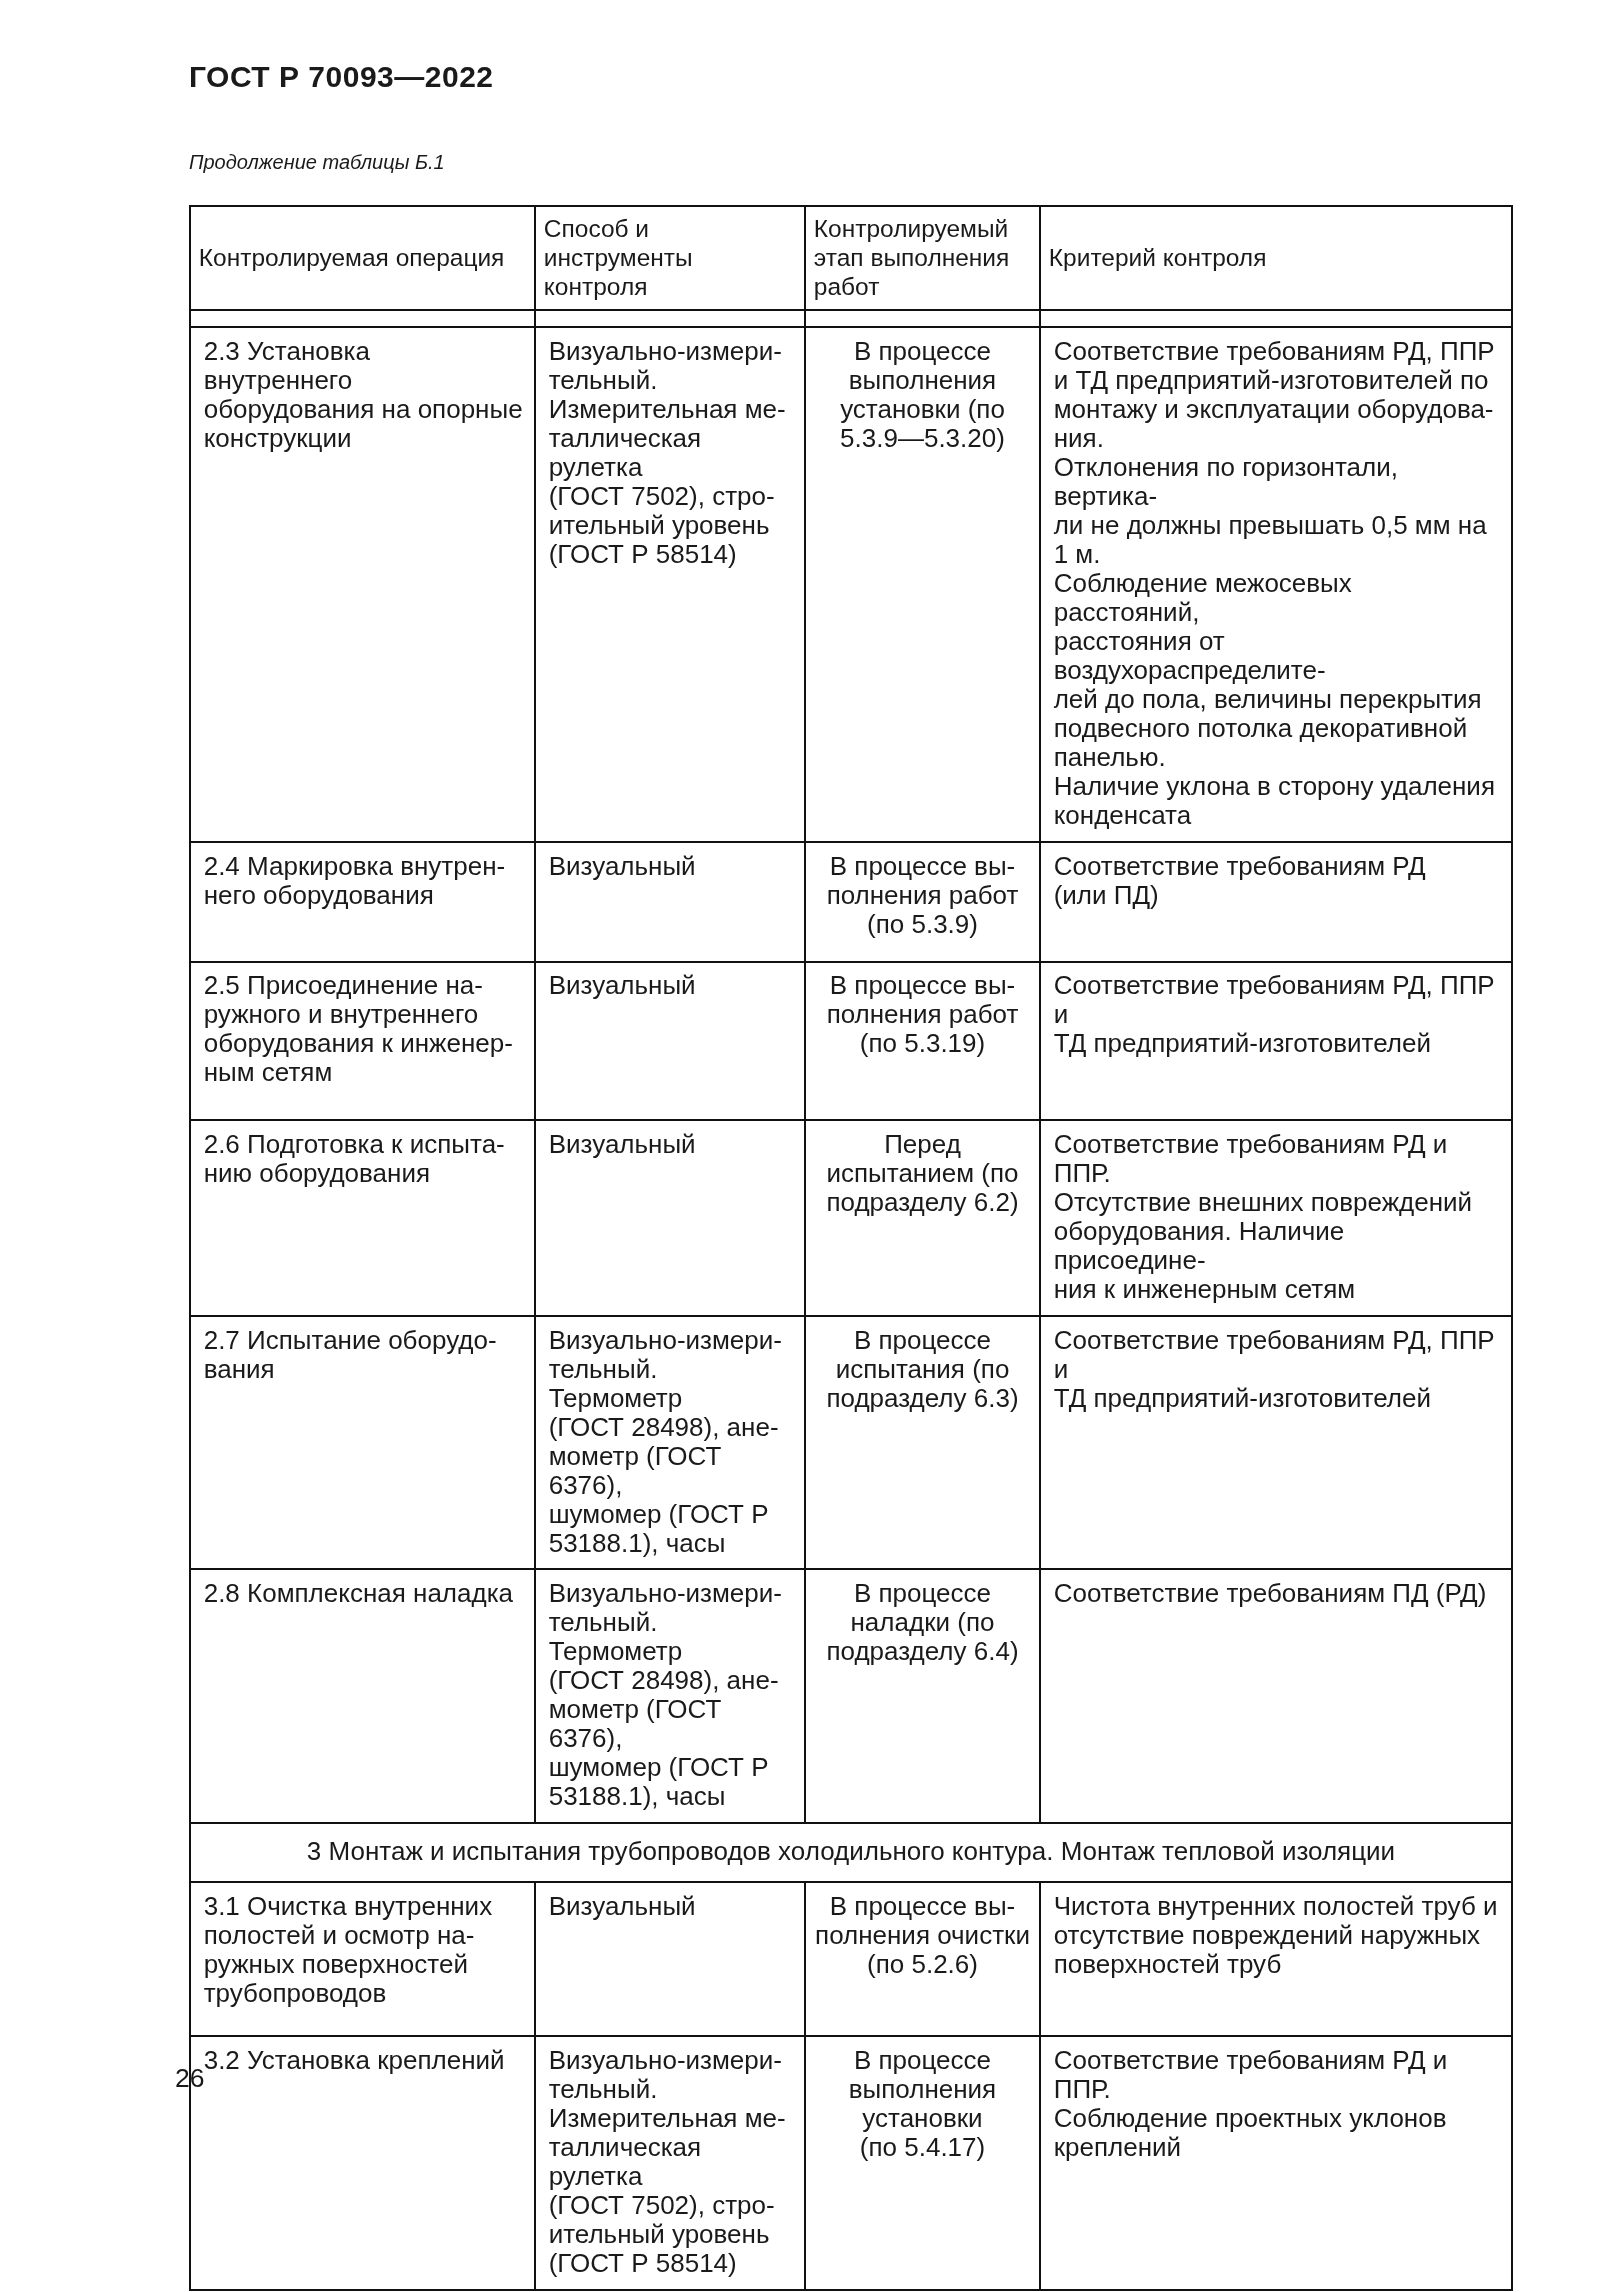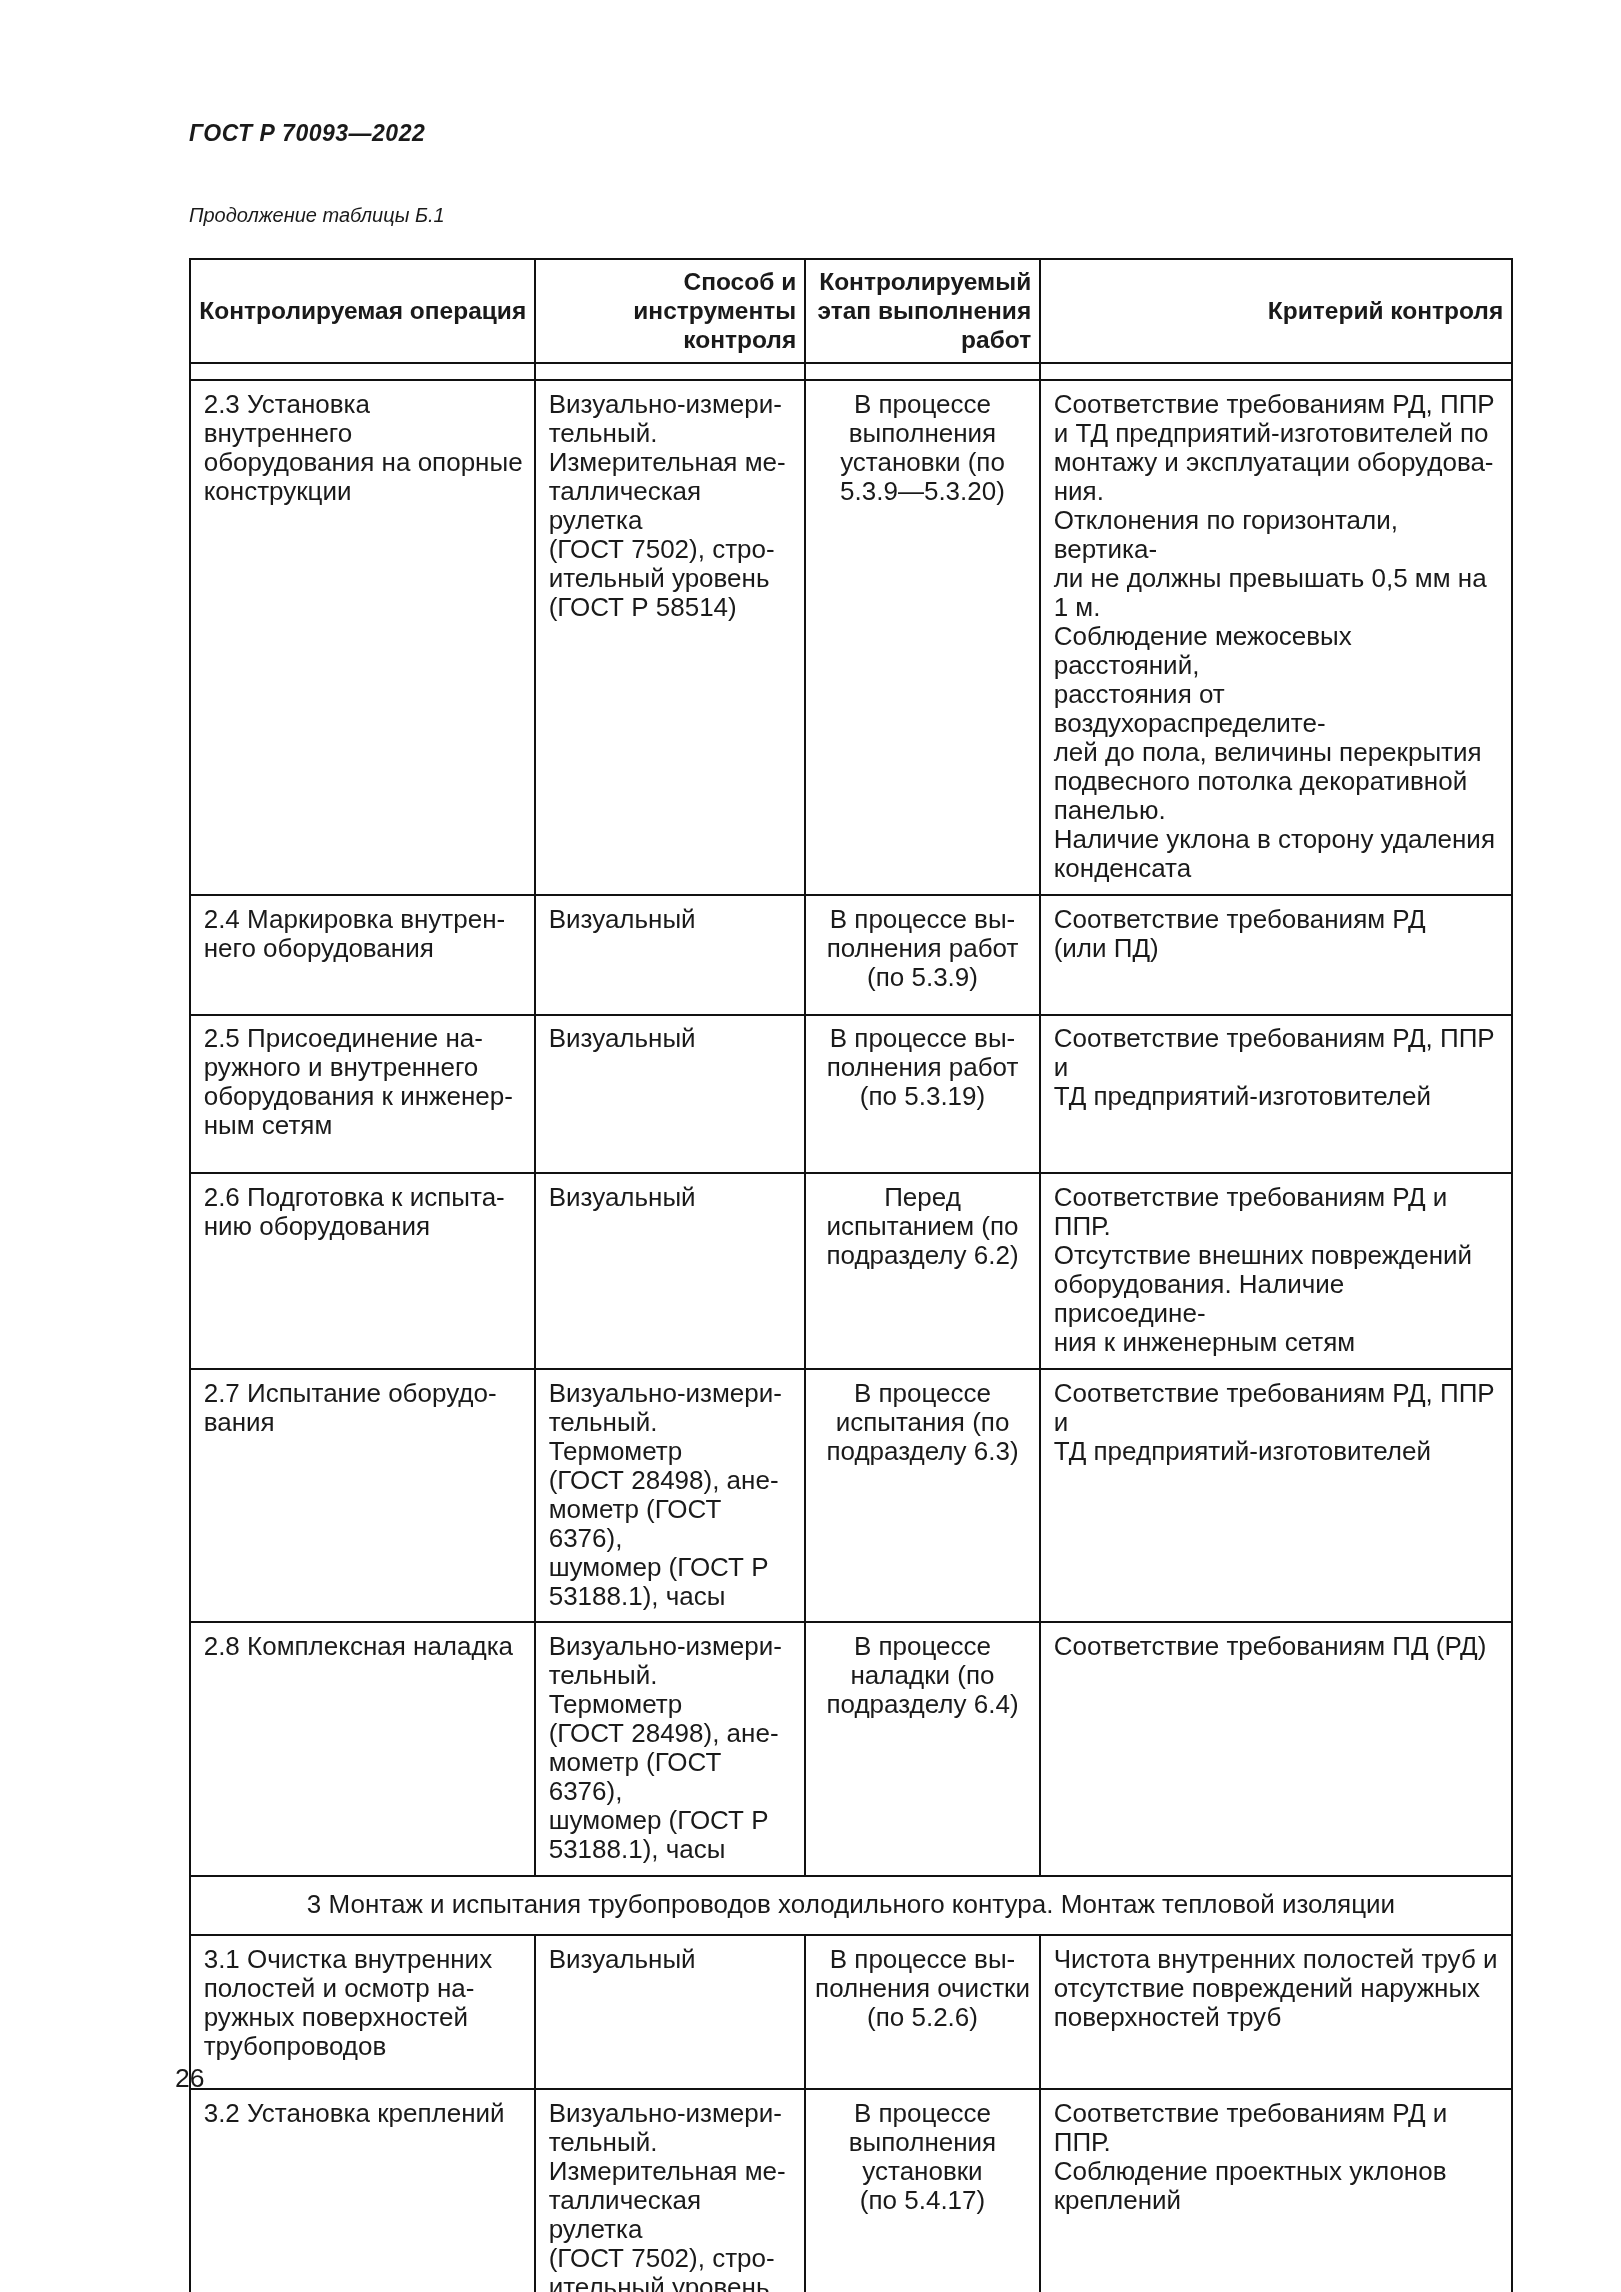--- a/index.html
+++ b/index.html
@@ -15,25 +15,24 @@
     color: #1a1a1a;
     -webkit-font-smoothing: antialiased;
   }
   .page {
     position: absolute;
     left: 189px;
     top: 0;
     width: 1325px;
   }
   .doc-code {
-    margin-top: 120px;
-    font-size: 23px;
+    margin-top: 60px;
+    font-size: 30px;
     font-weight: bold;
     letter-spacing: 0.5px;
-    font-style: italic;
   }
   .table-caption {
     margin-top: 57px;
     font-size: 20px;
     font-style: italic;
   }
   table.gost {
     margin-top: 31px;
     border-collapse: collapse;
     table-layout: fixed;
@@ -42,24 +41,24 @@
   table.gost col.c1 { width: 345px; }
   table.gost col.c2 { width: 270px; }
   table.gost col.c3 { width: 235px; }
   table.gost col.c4 { width: 472px; }
 
   table.gost { border: 2.9px solid #111; }
 
   th.hcell {
     border-right: 2.5px solid #111;
     border-bottom: 2.5px solid #111;
-    font-weight: bold;
+    font-weight: normal;
     font-size: 24.5px;
     line-height: 29px;
-    text-align: right;
+    text-align: left;
     vertical-align: middle;
     height: 90px;
     padding: 5.9px 7.8px;
     white-space: pre-line;
   }
   th.hcell:last-child { border-right: none; }
 
   tr.gap td {
     height: 15.7px;
     border-right: 2.5px solid #111;

